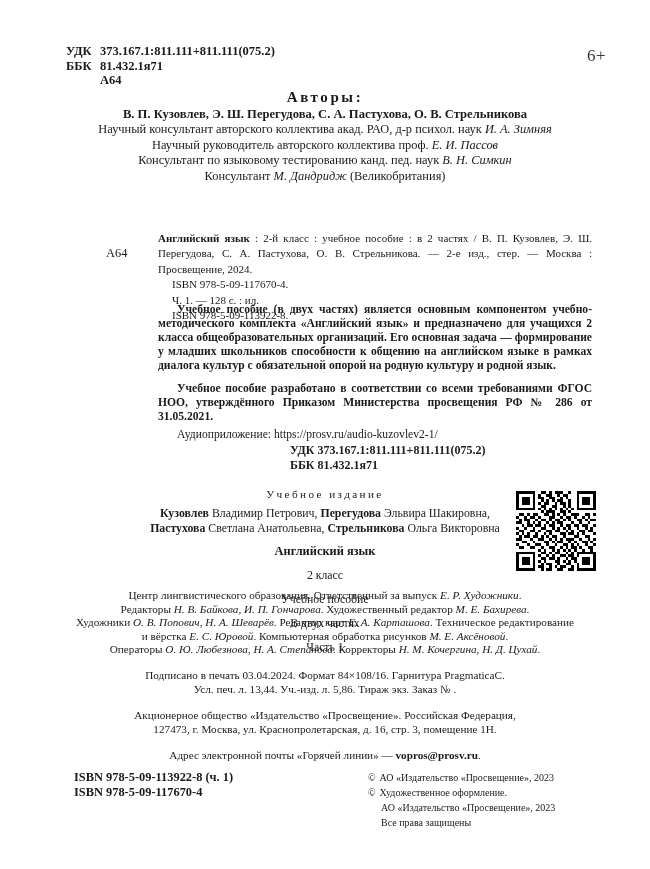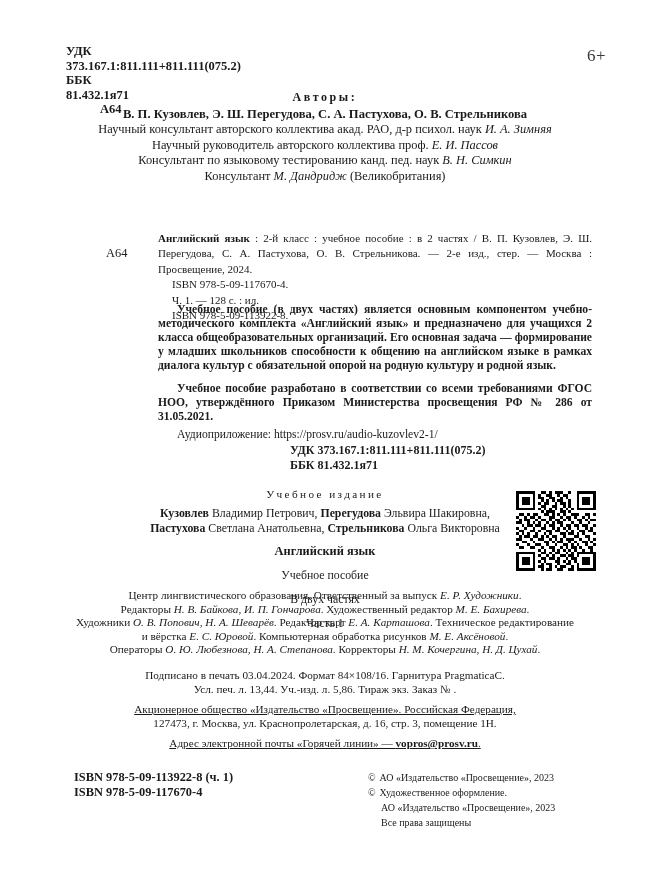--- a/index.html
+++ b/index.html
@@ -23,21 +23,21 @@
   
   .udc-block {
     position: absolute;
     left: 66px;
     top: 44px;
     font-size: 12.5px;
     line-height: 14.5px;
     font-weight: bold;
     white-space: nowrap;
   }
-  .udc-row { display: flex; flex-direction: column; }
+  .udc-row { display: flex; }
   .udc-key { width: 34px; flex: none; }
   .udc-val { }
   .udc-a64 { margin-left: 34px; }
 
   .age-mark {
     position: absolute;
     right: 44px;
     top: 46px;
     font-size: 17px;
     color: #3a3a3a;
@@ -50,21 +50,21 @@
     left: 0;
     right: 0;
     top: 90px;
     text-align: center;
     font-size: 12.4px;
     line-height: 15.6px;
   }
   .authors-caption {
     font-weight: bold;
     letter-spacing: 2.6px;
-    font-size: 12px;
+    font-size: 15px;
   }
   .authors-names {
     font-weight: bold;
     font-size: 12.6px;
     margin-top: 1px;
   }
   .authors-line { }
   .authors-line i { font-style: italic; }
 
   
@@ -159,21 +159,21 @@
     left: 24px;
     right: 24px;
     top: 589px;
     text-align: center;
     font-size: 11.2px;
     line-height: 13.6px;
   }
   .credits i { font-style: italic; }
   .credits .group { margin-bottom: 0; }
   .credits .gap2 { margin-top: 12px; }
-  .credits .gap3 { margin-top: 7px; text-decoration: underline; }
+  .credits .gap3 { margin-top: 13px; }
   .credits b { font-weight: bold; }
 
   
   .qr {
     position: absolute;
     left: 516px;
     top: 490px;
     width: 80px;
     height: 82px;
   }
@@ -261,20 +261,21 @@
 
   <div class="imprint">
     <div class="imprint-caption">Учебное издание</div>
     <div class="imprint-authors">
       <b>Кузовлев</b><span> Владимир Петрович, </span><b>Перегудова</b><span> Эльвира Шакировна,</span>
     </div>
     <div class="imprint-authors">
       <b>Пастухова</b><span> Светлана Анатольевна, </span><b>Стрельникова</b><span> Ольга Викторовна</span>
     </div>
     <div class="imprint-title">Английский язык</div>
+    <div class="imprint-line">2 класс</div>
     <div class="imprint-line">Учебное пособие</div>
     <div class="imprint-line">В двух частях</div>
     <div class="imprint-line">Часть 1</div>
   </div>
 
   <div class="qr">
     <svg viewBox="0 0 29 29" shape-rendering="crispEdges" aria-hidden="true">
       <rect width="29" height="29" fill="#ffffff"></rect>
       <g fill="#000000">
         <rect x="0" y="0" width="7" height="1"></rect>

